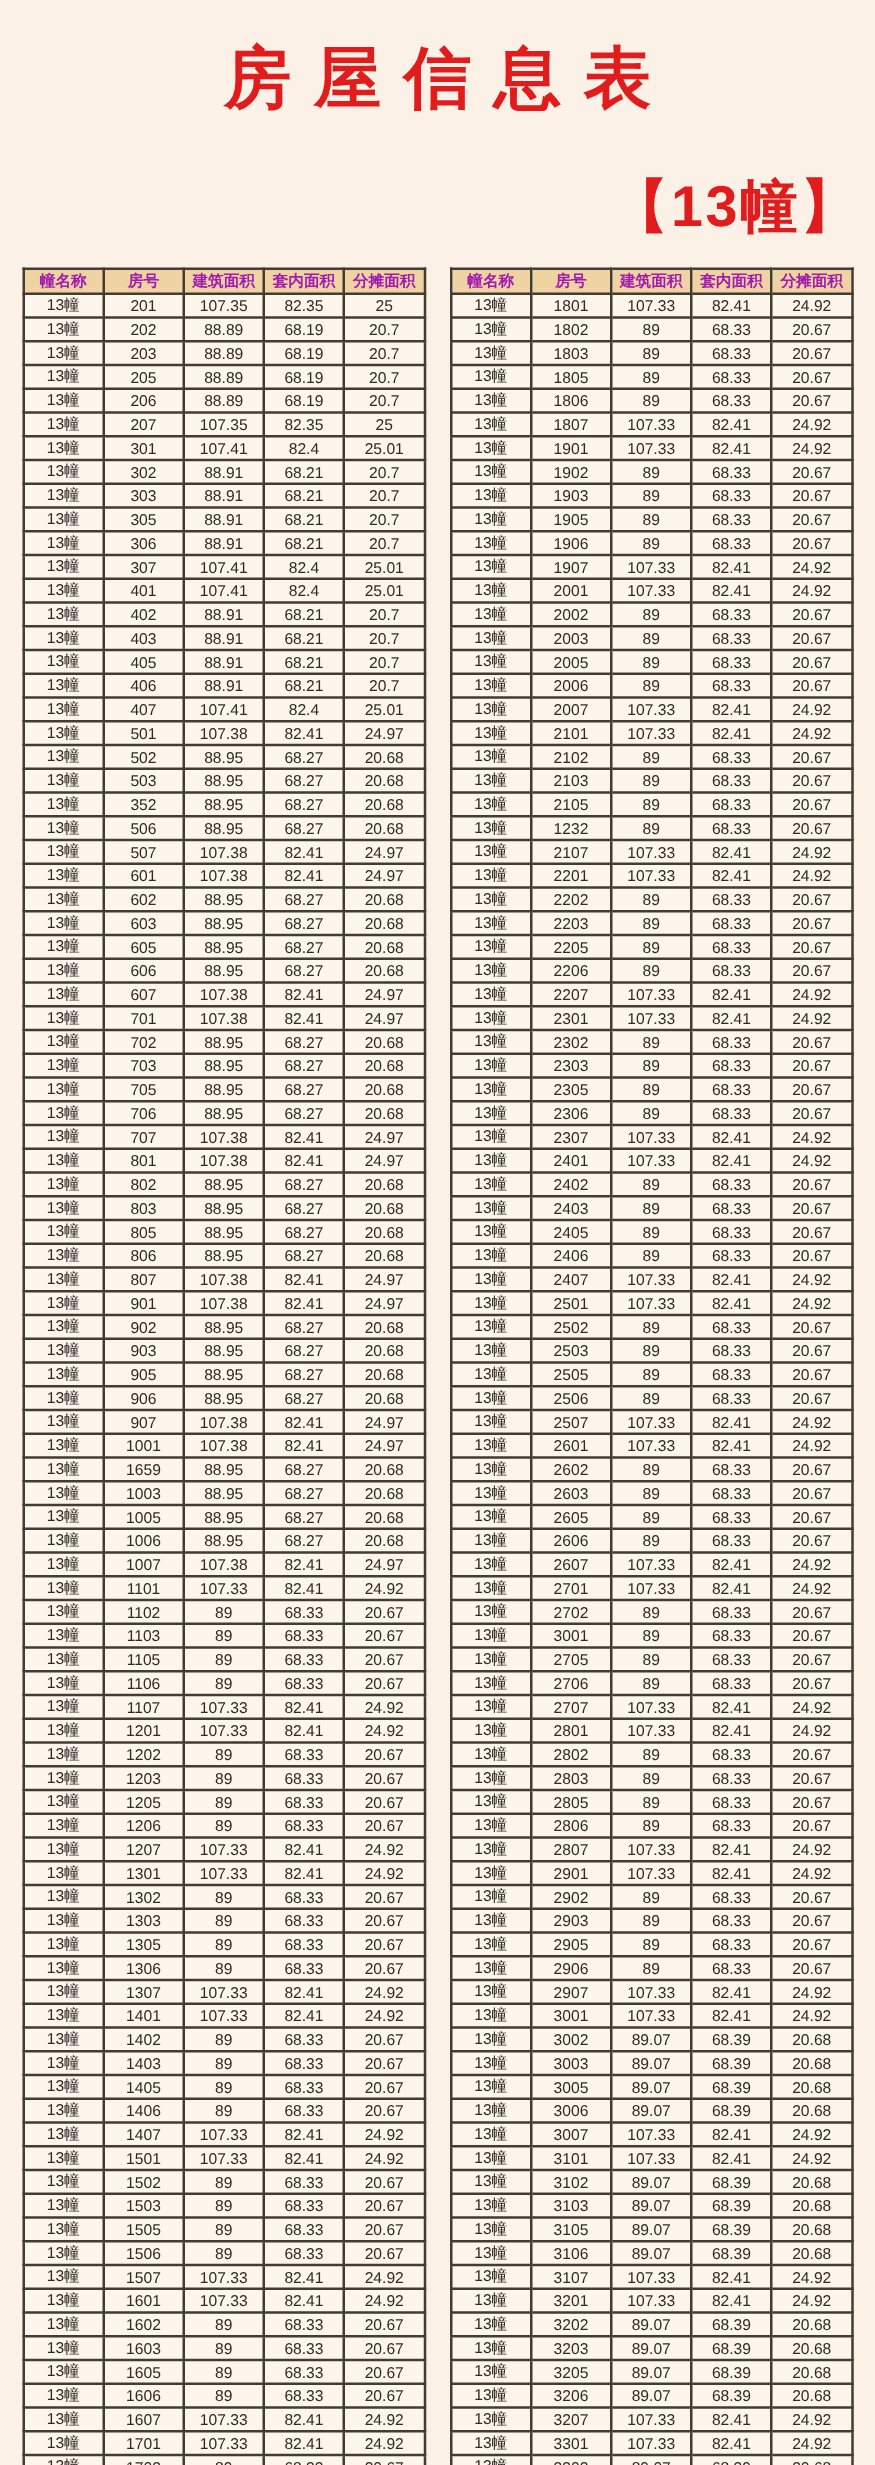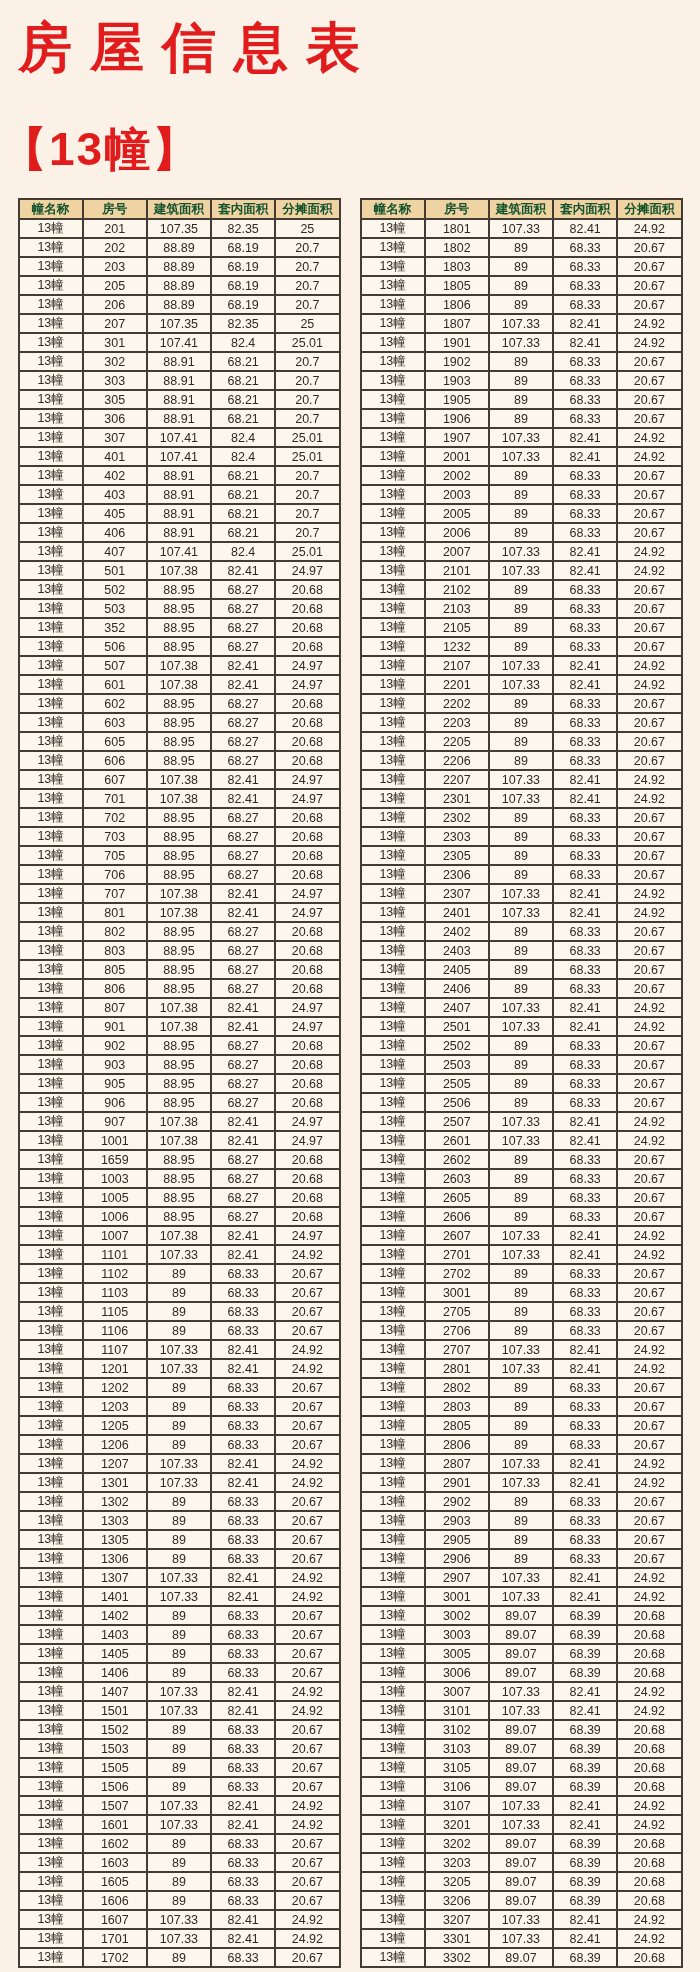--- a/index.html
+++ b/index.html
@@ -8,33 +8,33 @@
   }
   body {
     width: 700px;
     height: 1972px;
     background: #fcf1e6;
     font-family: "Liberation Sans", sans-serif;
     overflow: hidden;
   }
   .page-title {
     margin: 0;
-    padding-top: 20px;
-    text-align: left;
+    padding-top: 36px;
+    text-align: center;
     color: #e11c1c;
     font-size: 54px;
     font-weight: bold;
     line-height: 1;
     letter-spacing: 18px;
     text-indent: 18px;
   }
   .page-subtitle {
-    margin: 1px;
+    margin: 12px;
     margin-top: 52px;
-    text-align: left;
+    text-align: right;
     color: #e11c1c;
     font-size: 46px;
     font-weight: bold;
     line-height: 1;
     letter-spacing: 2px;
   }
   .tables-wrap {
     display: flex;
     justify-content: center;
     gap: 19px;
@@ -49,21 +49,21 @@
   table.housing td {
     border: 2px solid #433c33;
     text-align: center;
     vertical-align: middle;
     padding: 0;
     overflow: hidden;
     white-space: nowrap;
   }
   table.housing th {
     background: #efd3a3;
-    color: #14532d;
+    color: #a21caf;
     font-size: 12.5px;
     font-weight: bold;
     height: 18px;
     text-align: center;
   }
   table.housing td {
     background: #fdf6ed;
     color: #2e2a24;
     font-size: 12.5px;
     font-weight: normal;

